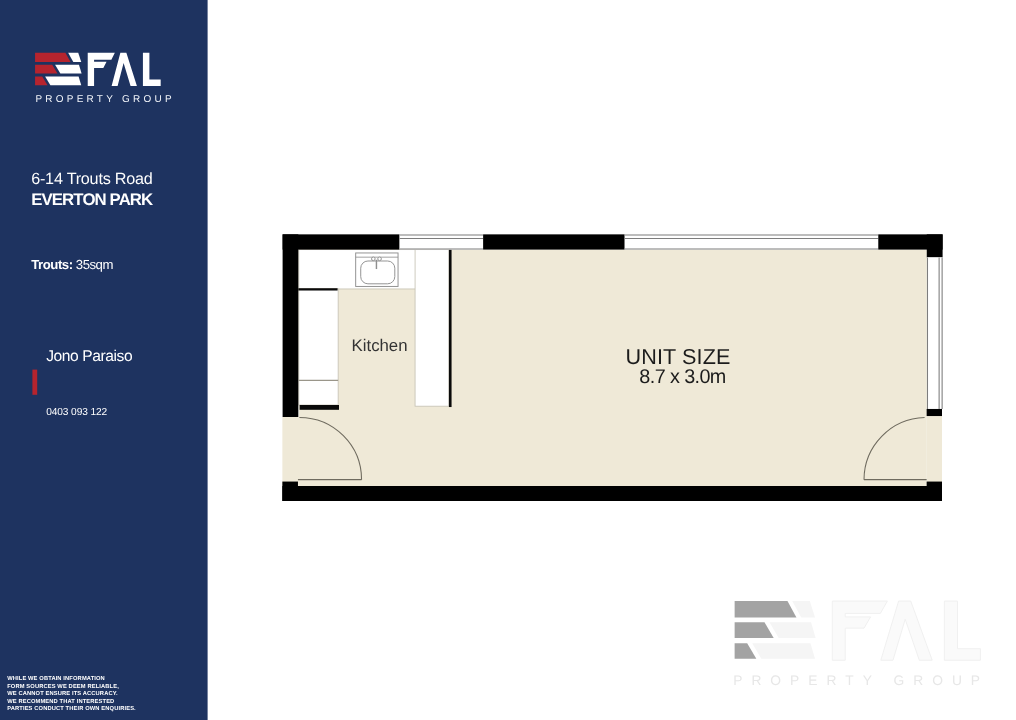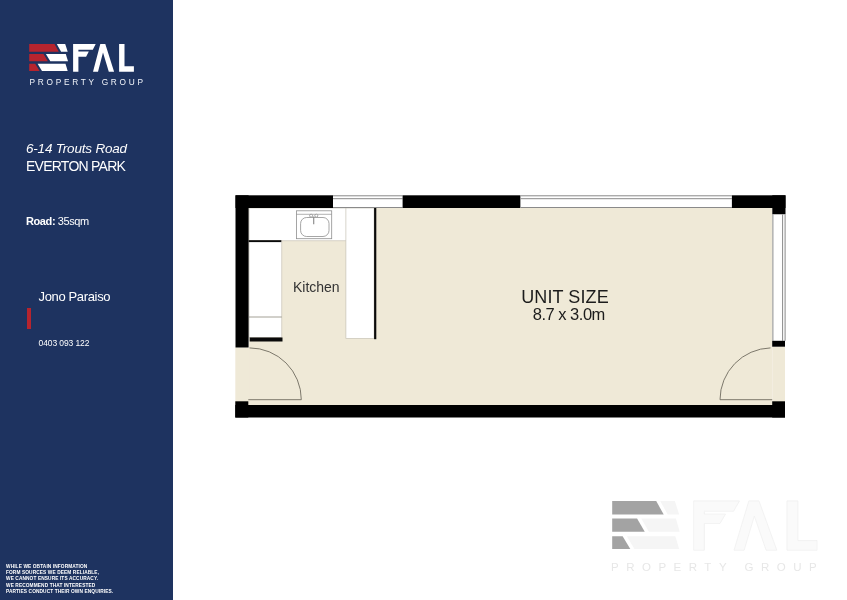--- a/index.html
+++ b/index.html
@@ -30,25 +30,25 @@
     <polygon points="43.9,0 66.5,0 63.6,5.8 49.2,5.8 49.2,7.4 59.6,7.4 56.9,12.7 49.2,12.7 49.2,27.7 43.9,27.7" fill="#ffffff"></polygon>
 
     <polygon points="71.1,0 76.1,0 84.9,27.7 79.6,27.7 73.8,8.5 68.8,27.7 63.8,27.7" fill="#ffffff"></polygon>
 
     <polygon points="89.9,0 95.3,0 95.3,22.3 104.7,22.3 104.7,27.7 89.9,27.7" fill="#ffffff"></polygon>
   </g>
 
   <text x="29.5" y="85.3" font-size="8.3" letter-spacing="2.72" fill="#f2f5fa">PROPERTY GROUP</text>
 </svg>
 
-<div class="abs" style="left:26px;top:141px;font-size:13.5px;letter-spacing:-0.2px;color:#fdfdfd;font-style:italic;">6-14 Trouts Road</div>
+<div class="abs" style="left:26px;top:141px;font-size:13.5px;letter-spacing:-0.2px;color:#fdfdfd;">6-14 Trouts Road</div>
 
-<div class="abs" style="left:26px;top:158px;font-size:14px;letter-spacing:-0.75px;font-weight:normal;color:#ffffff;">EVERTON PARK</div>
+<div class="abs" style="left:26px;top:158px;font-size:14px;letter-spacing:-0.75px;font-weight:bold;color:#ffffff;">EVERTON PARK</div>
 
-<div class="abs" style="left:26px;top:214.6px;font-size:11px;letter-spacing:-0.4px;color:#ffffff;"><b>Road:</b> 35sqm</div>
+<div class="abs" style="left:26px;top:214.6px;font-size:11px;letter-spacing:-0.4px;color:#ffffff;"><b>Trouts:</b> 35sqm</div>
 
 <div class="abs" style="left:26.5px;top:308px;width:4px;height:21px;background:#B6242E;"></div>
 
 <div class="abs" style="left:38.5px;top:289px;font-size:13px;letter-spacing:-0.35px;color:#ffffff;">Jono Paraiso</div>
 
 <div class="abs" style="left:38.5px;top:338px;font-size:8.5px;letter-spacing:-0.1px;color:#ffffff;">0403 093 122</div>
 
 <div class="abs" style="left:6px;top:564px;font-size:4.8px;font-weight:bold;line-height:6.2px;color:#ffffff;letter-spacing:0.1px;">
 WHILE WE OBTAIN INFORMATION<br>
 FORM SOURCES WE DEEM RELIABLE,<br>

